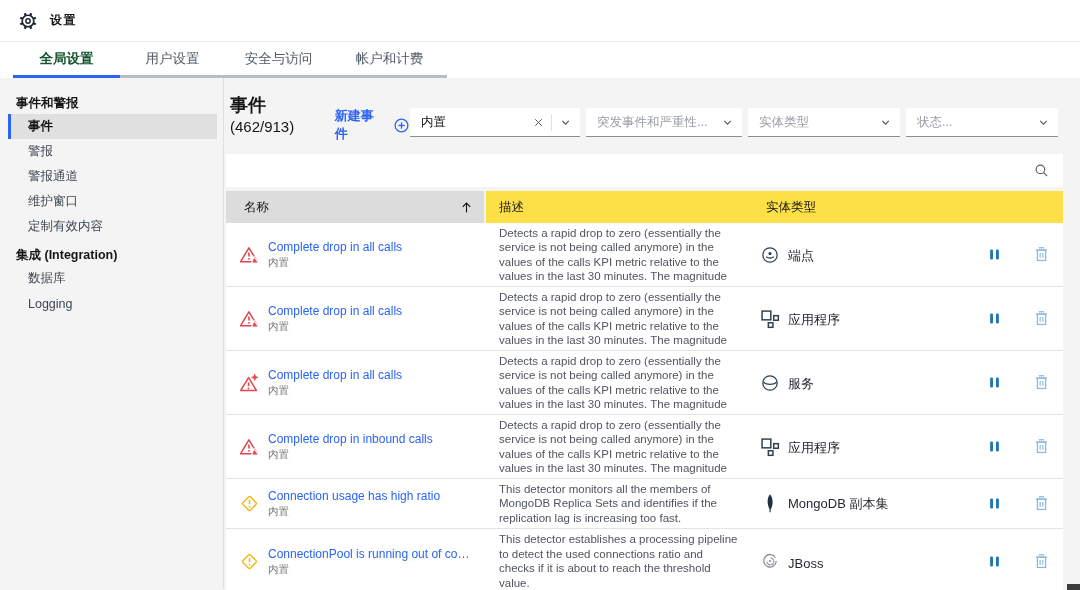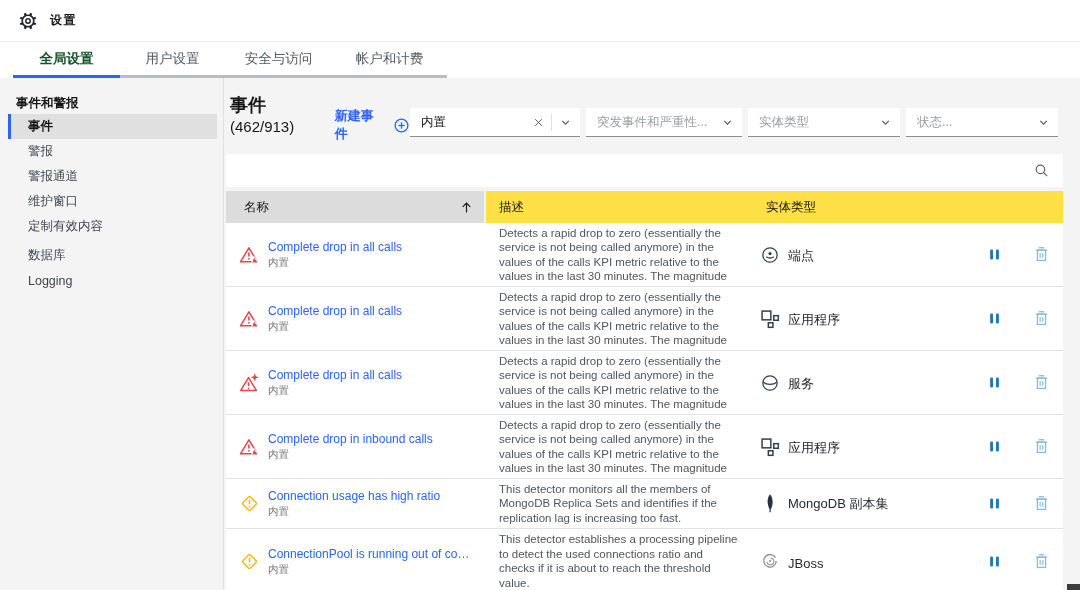--- a/index.html
+++ b/index.html
@@ -75,20 +75,21 @@
 
 <div class="layout">
   <aside class="sidebar" id="sidebar">
       <div class="side-title">事件和警报</div>
       <div class="side-item selected">事件</div>
       <div class="side-item">警报</div>
       <div class="side-item">警报通道</div>
       <div class="side-item">维护窗口</div>
       <div class="side-item">定制有效内容</div>
       <div class="side-gap"></div>
+      <div class="side-title">集成 (Integration)</div>
       <div class="side-item">数据库</div>
       <div class="side-item">Logging</div>
     </aside>
   <div class="main">
     <div class="main-top">
       <div class="title-col">
         <div class="page-title">事件</div>
         <div class="page-count">(462/913)</div>
       </div>
       <div class="new-event">

